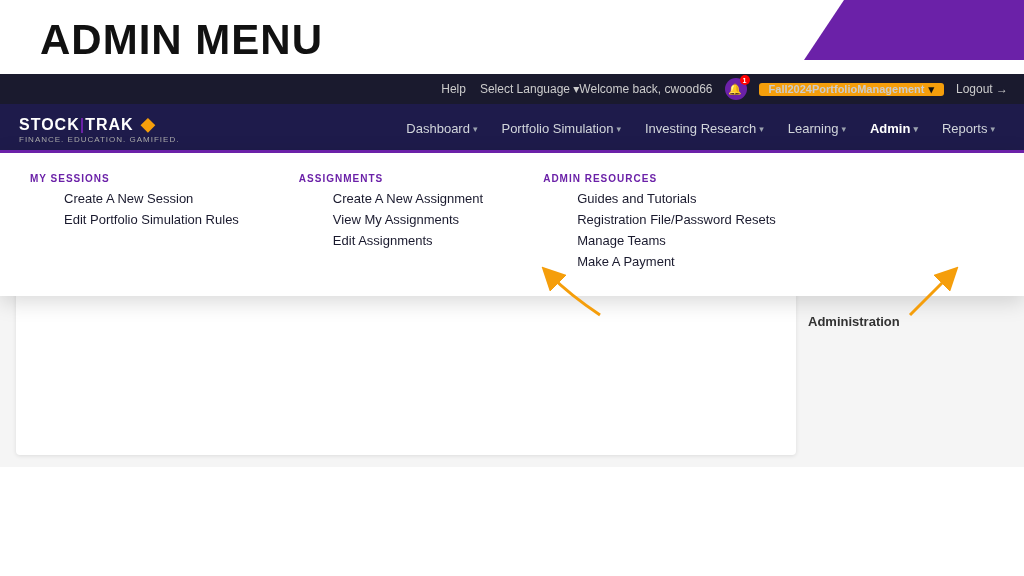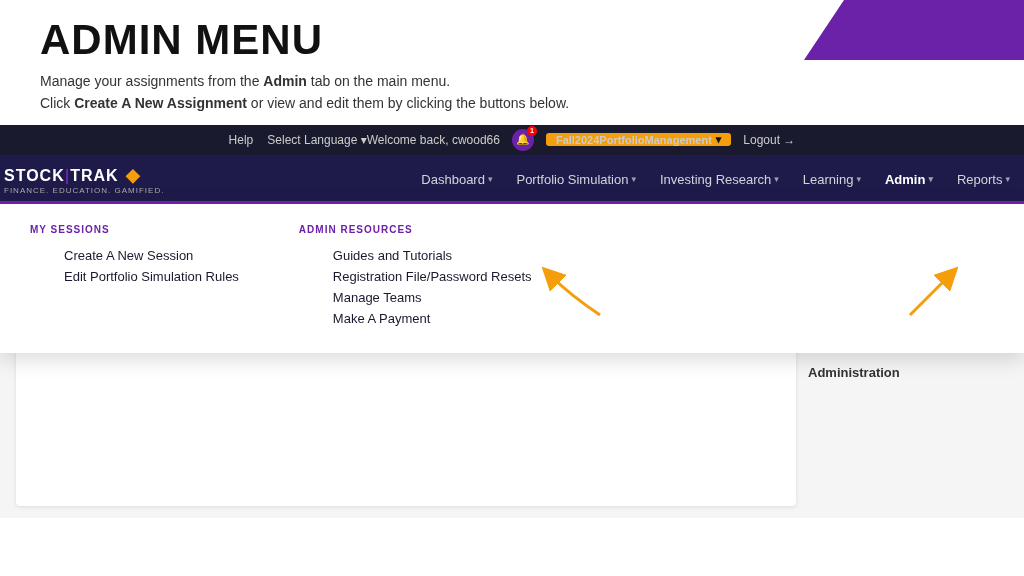--- a/index.html
+++ b/index.html
@@ -34,21 +34,21 @@
     }
     .page-header p strong { font-weight: 700; }
 
     
     .utility-bar {
       background: #1a1a2e;
       color: #ccc;
       font-size: 12px;
       display: flex;
       align-items: center;
-      justify-content: center;
+      justify-content: flex-end;
       padding: 5px 16px;
       height: 30px;
     }
     .utility-bar-left { display: flex; gap: 14px; }
     .utility-bar-right { display: flex; align-items: center; gap: 12px; }
     .utility-bar a, .utility-bar span { color: #ccc; text-decoration: none; cursor: pointer; }
     .welcome-text { color: #ccc; font-size: 12px; }
     .notification-bell {
       position: relative;
       display: inline-flex;
@@ -83,21 +83,21 @@
       display: flex; align-items: center; gap: 4px;
     }
     .logout-btn { color: #ccc; font-size: 12px; cursor: pointer; }
 
     
     .main-nav {
       background: #1e1b4b;
       height: 49px;
       display: flex;
       align-items: center;
-      padding: 0 4px;
+      padding: 0 19px;
       justify-content: space-between;
       position: relative;
     }
     .logo-area {
       display: flex; align-items: center; gap: 4px;
     }
     .logo-text {
       color: white;
       font-size: 16px;
       font-weight: 900;
@@ -131,21 +131,21 @@
       padding: 20px 30px 24px;
       gap: 60px;
       z-index: 100;
     }
     .dropdown-col h4 {
       color: #6b21a8;
       font-size: 10px;
       font-weight: 700;
       text-transform: uppercase;
       letter-spacing: 1px;
-      margin-bottom: 10px;
+      margin-bottom: 4px;
     }
     .dropdown-col ul { list-style: none; }
     .dropdown-col ul li {
       color: #1a1a2e;
       font-size: 13px;
       padding: 3px 0;
       cursor: pointer;
       margin-left: 34px;
     }
 
@@ -256,24 +256,20 @@
       pointer-events: none;
     }
   </style>
 </head>
 <body>
 
 <div class="purple-corner"></div>
 
 <div class="page-header">
   <h1>ADMIN MENU</h1>
-  <p>
-    <span>Manage your assignments from the </span><strong>Admin</strong><span> tab on the main menu.</span><br>
-    <span>Click </span><strong>Create A New Assignment</strong><span> or view and edit them by clicking the buttons below.</span>
-  </p>
 </div>
 
 <div class="utility-bar">
   <div class="utility-bar-left">
     <span>Help</span>
     <span>
       <span>Select Language</span> ▾
     </span>
   </div>
   <div class="utility-bar-right">
@@ -312,20 +308,28 @@
 
   <div class="dropdown-overlay">
     <div class="dropdown-col">
       <h4>MY SESSIONS</h4>
       <ul>
         <li>Create A New Session</li>
         <li>Edit Portfolio Simulation Rules</li>
       </ul>
     </div>
     <div class="dropdown-col">
+      <h4>ASSIGNMENTS</h4>
+      <ul>
+        <li>Create A New Assignment</li>
+        <li>View My Assignments</li>
+        <li>Edit Assignments</li>
+      </ul>
+    </div>
+    <div class="dropdown-col">
       <h4>ADMIN RESOURCES</h4>
       <ul>
         <li>Guides and Tutorials</li>
         <li>Registration File/Password Resets</li>
         <li>Manage Teams</li>
         <li>Make A Payment</li>
       </ul>
     </div>
   </div>
 </div>

